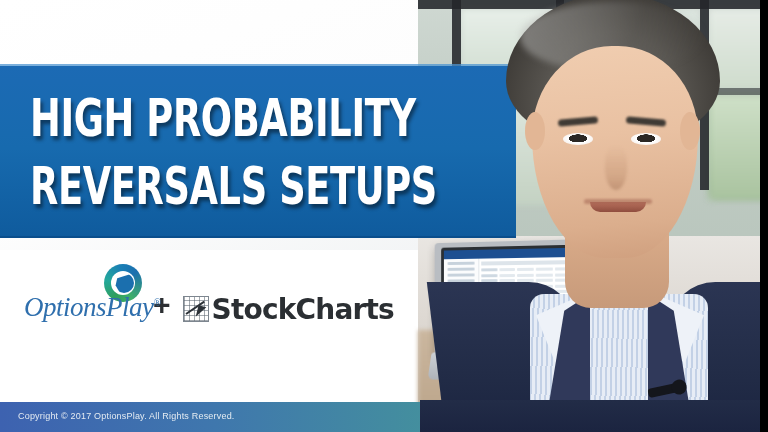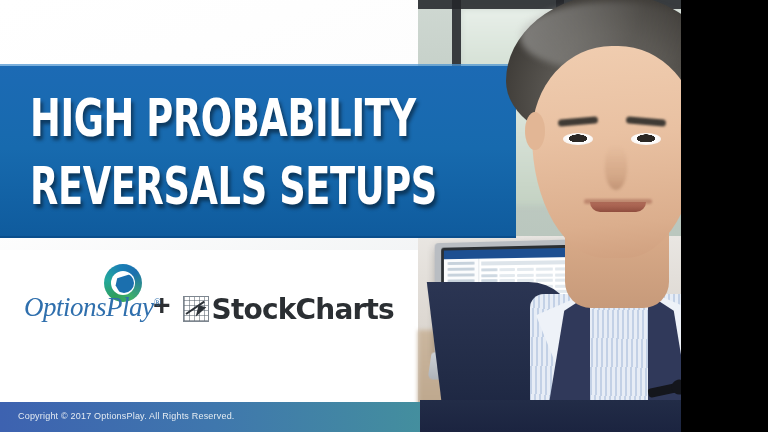--- a/index.html
+++ b/index.html
@@ -1,18 +1,18 @@
 <!DOCTYPE html>
 <html><head>
 <meta charset="utf-8">
 <style>
   html,body{margin:0;padding:0;background:#000;}
   *{box-sizing:border-box;}
   .stage{
-    position:relative;width:681px;height:432px;overflow:hidden;
+    position:relative;width:760px;height:432px;overflow:hidden;
     font-family:"Liberation Sans", sans-serif;background:#ffffff;
   }
 
   
   .bg{position:absolute;inset:0;background:#ffffff;}
   .bg-blurwhite{
     position:absolute;left:0;top:0;width:470px;height:250px;
     background:linear-gradient(160deg,#ffffff 0%,#fdfdfd 55%,#f2f4f5 100%);
   }
   .bg-office{

